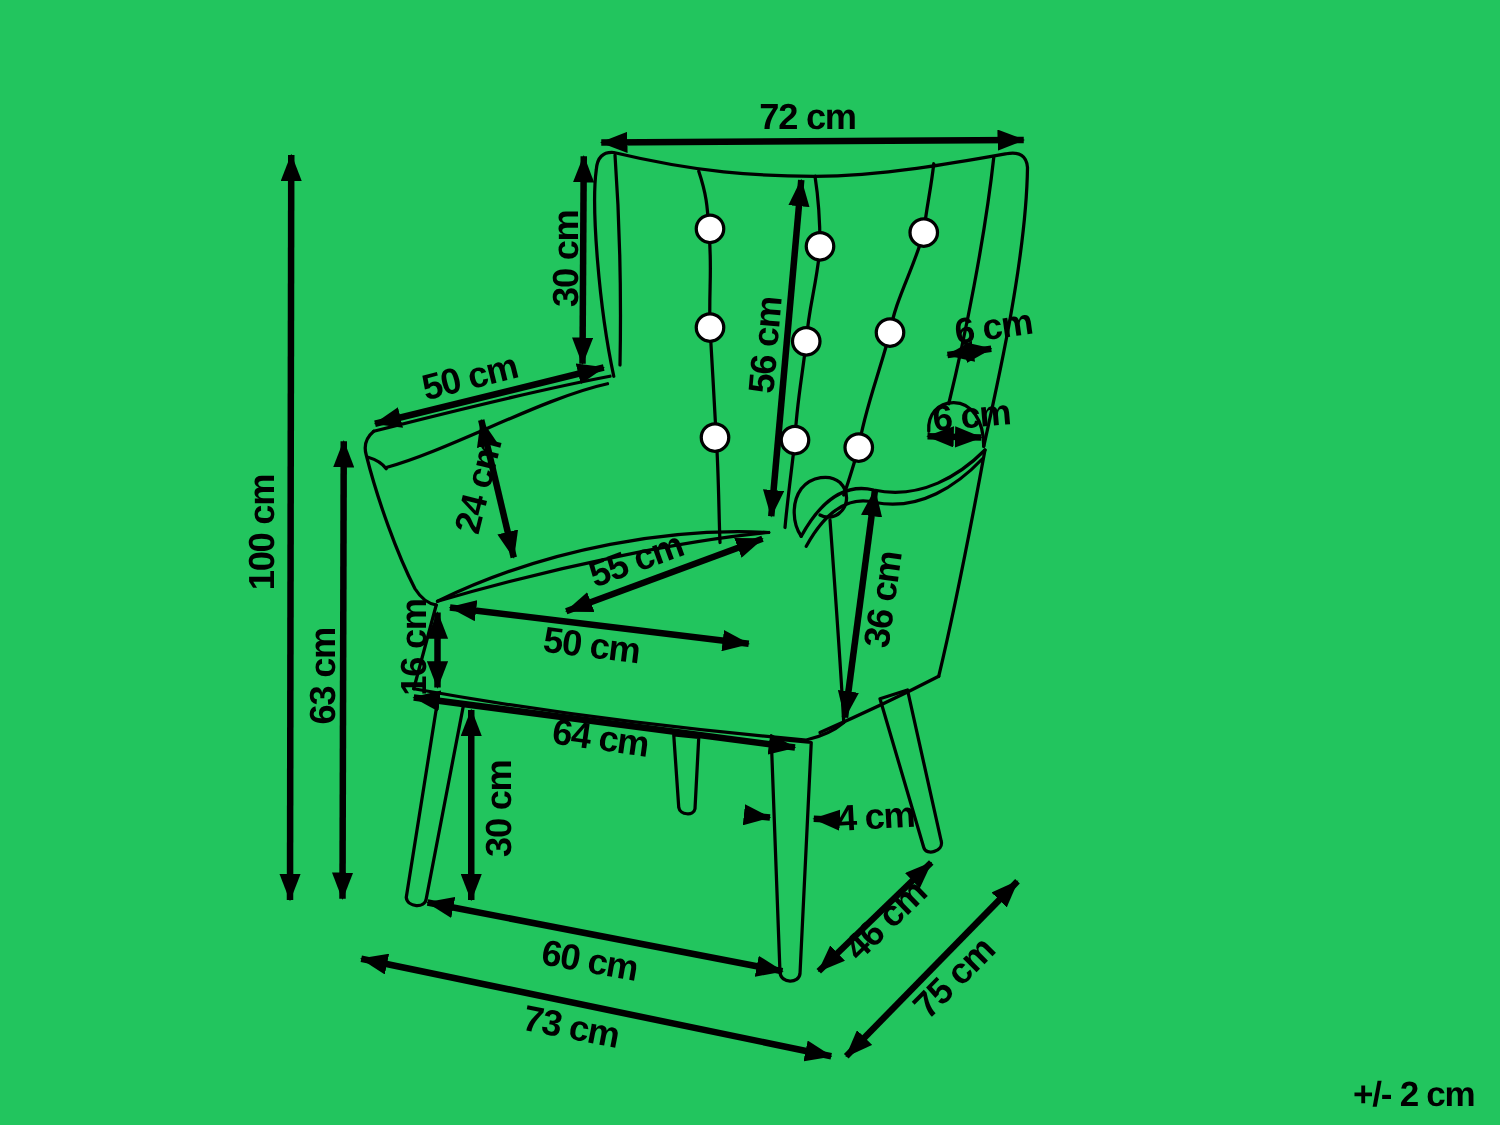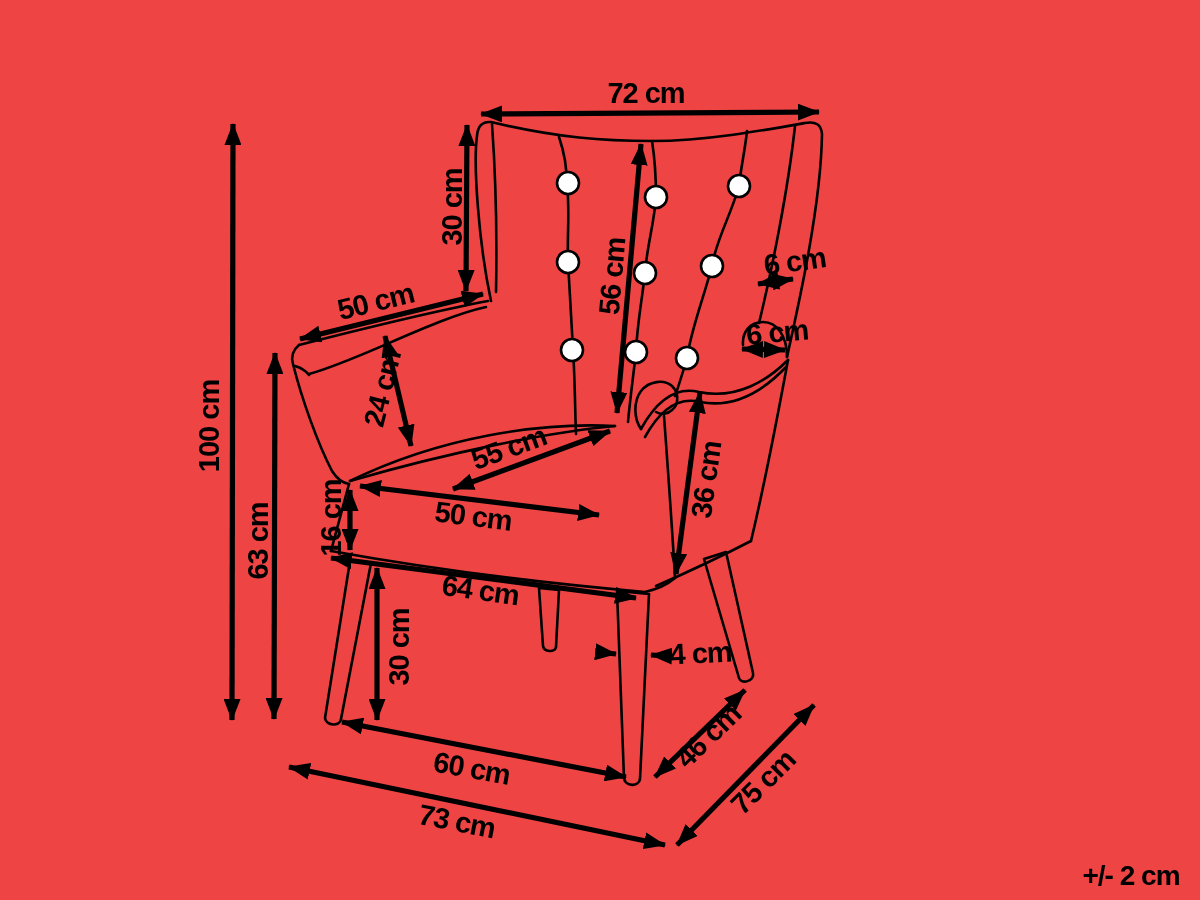--- a/index.html
+++ b/index.html
@@ -1,16 +1,16 @@
 <!DOCTYPE html>
 <html><head>
 <meta charset="utf-8">
 <style>
   html,body{margin:0;padding:0;background:#ffffff;}
-  .stage{position:relative;width:1200px;height:900px;background:#ef4444;overflow:hidden;
+  .stage{position:relative;width:1200px;height:900px;background:#22c55e;overflow:hidden;
          font-family:"Liberation Sans", sans-serif;}
   svg{display:block;}
   .chair{fill:none;stroke:#000;stroke-width:2.6;stroke-linecap:round;stroke-linejoin:round;}
   .btn{fill:#fff;stroke:#000;stroke-width:2.6;}
   .dim{fill:none;stroke:#000;stroke-width:5.2;marker-start:url(#ah);marker-end:url(#ah);}
   .dimE{fill:none;stroke:#000;stroke-width:5.2;marker-end:url(#ah);}
   .lbl{font-family:"Liberation Sans", sans-serif;font-weight:700;font-size:29px;
        fill:#000;text-anchor:middle;letter-spacing:-1px;}
   .tol{font-family:"Liberation Sans", sans-serif;font-weight:700;font-size:28px;
        fill:#000;text-anchor:middle;letter-spacing:-1px;}

